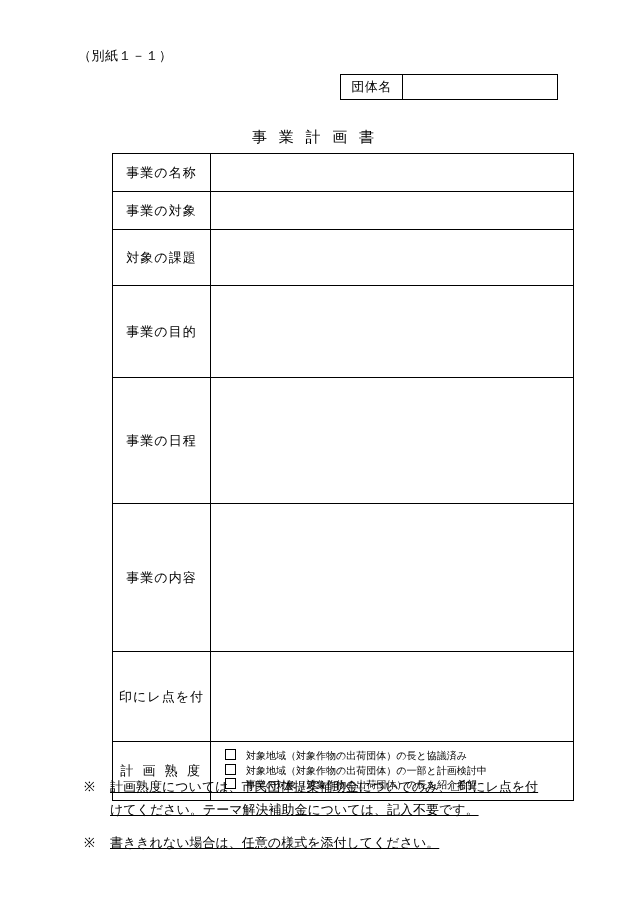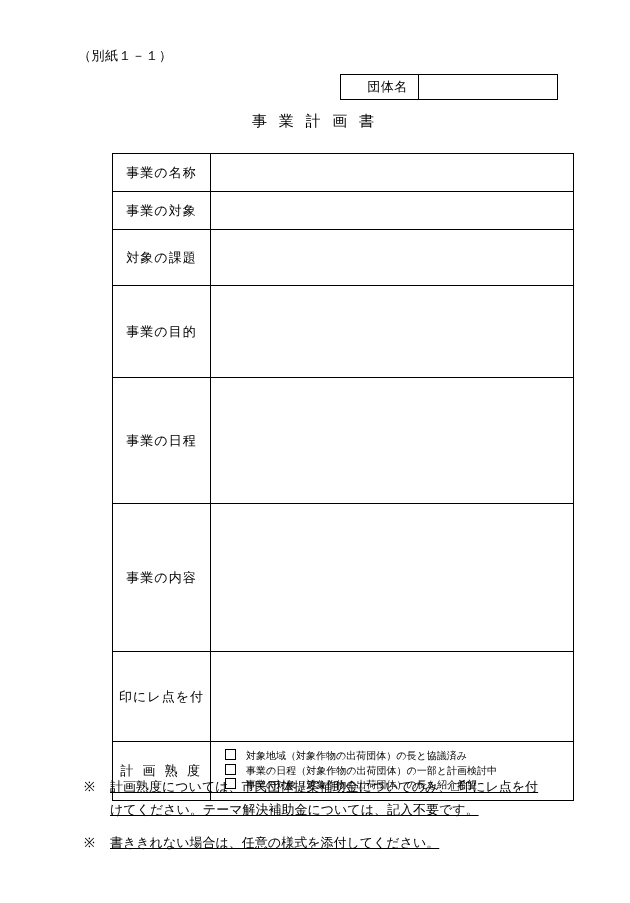--- a/index.html
+++ b/index.html
@@ -34,21 +34,20 @@
   .group-box {
     position: absolute;
     left: 340px;
     top: 74px;
     width: 218px;
     height: 26px;
     border: 1px solid #000;
     box-sizing: border-box;
     display: flex;
     align-items: stretch;
-    padding-left: 16px;
   }
   .group-label {
     width: 62px;
     border-right: 1px solid #000;
     box-sizing: border-box;
     display: flex;
     align-items: center;
     justify-content: center;
     font-size: 13px;
     letter-spacing: 0.5px;
@@ -57,21 +56,21 @@
     flex: 1;
     display: flex;
     align-items: center;
     padding-left: 6px;
     font-size: 13px;
   }
   
   .doc-title {
     position: absolute;
     left: 0;
-    top: 112px;
+    top: 128px;
     width: 630px;
     text-align: center;
     font-size: 15px;
     letter-spacing: 4px;
   }
   
   .main-table {
     position: absolute;
     left: 84px;
     top: 153px;
@@ -191,21 +190,21 @@
       <tr style="height:50px">
         <td class="label spaced">計 画 熟 度</td>
         <td class="value">
           <div class="check-list">
             <div class="check-row">
               <span class="check-box"></span>
               <span>対象地域（対象作物の出荷団体）の長と協議済み</span>
             </div>
             <div class="check-row">
               <span class="check-box"></span>
-              <span>事業の日程（対象作物の出荷団体）の一部と計画検討中</span>
+              <span>対象地域（対象作物の出荷団体）の一部と計画検討中</span>
             </div>
             <div class="check-row">
               <span class="check-box"></span>
               <span>事業の対象（対象作物の出荷団体）の長を紹介希望</span>
             </div>
           </div>
         </td>
       </tr>
     </tbody>
   </table>

